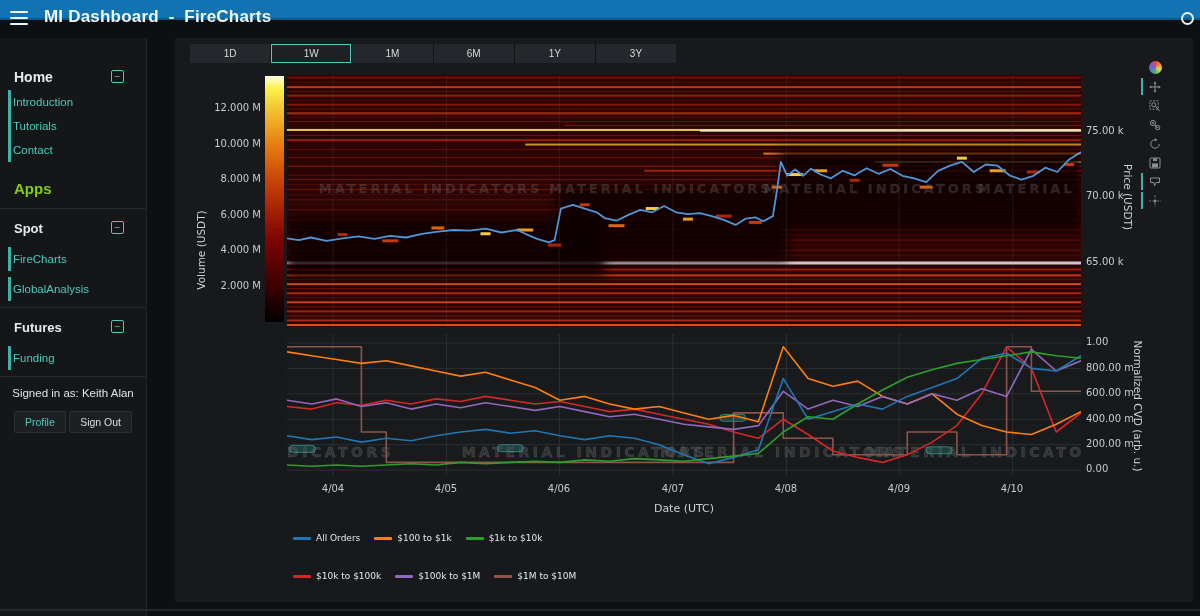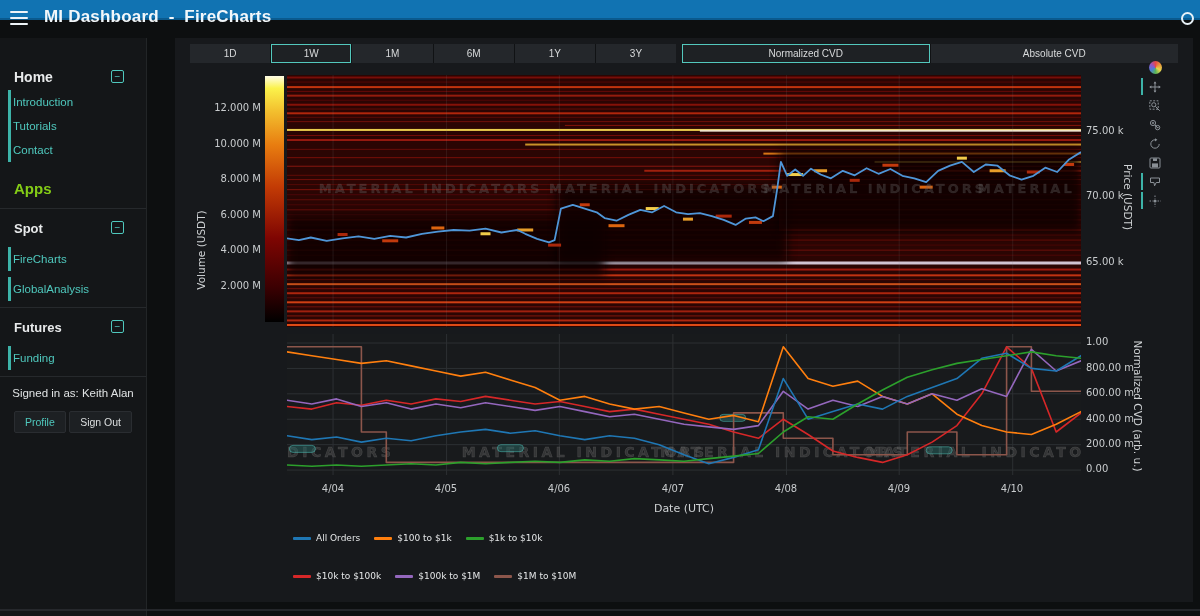--- a/index.html
+++ b/index.html
@@ -131,24 +131,20 @@
     </aside>
 
   <main class="card">
     <div class="btn-row" id="tf-group">
         <button>1D</button>
         <button class="sel">1W</button>
         <button>1M</button>
         <button>6M</button>
         <button>1Y</button>
         <button>3Y</button>
-      </div>
-    <div class="btn-row" id="cvd-group">
-        <button class="sel">Normalized CVD</button>
-        <button>Absolute CVD</button>
       </div>
 
     <div class="ax-title rot-ccw" style="left:26px;top:212px;">Volume (USDT)</div>
     <div class="colorbar"></div>
     <div id="cb-ticks">
         <div class="tick r" style="left: 28px; top: 64px; width: 58px;">12.000 M</div>
         <div class="tick r" style="left: 28px; top: 100px; width: 58px;">10.000 M</div>
         <div class="tick r" style="left: 28px; top: 135px; width: 58px;">8.000 M</div>
         <div class="tick r" style="left: 28px; top: 171px; width: 58px;">6.000 M</div>
         <div class="tick r" style="left: 28px; top: 206px; width: 58px;">4.000 M</div>

